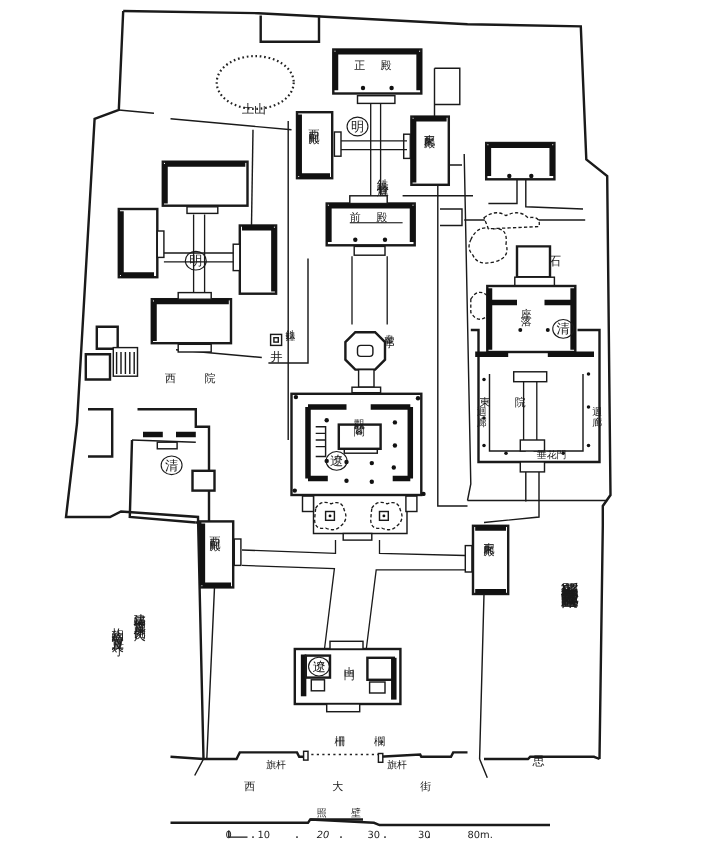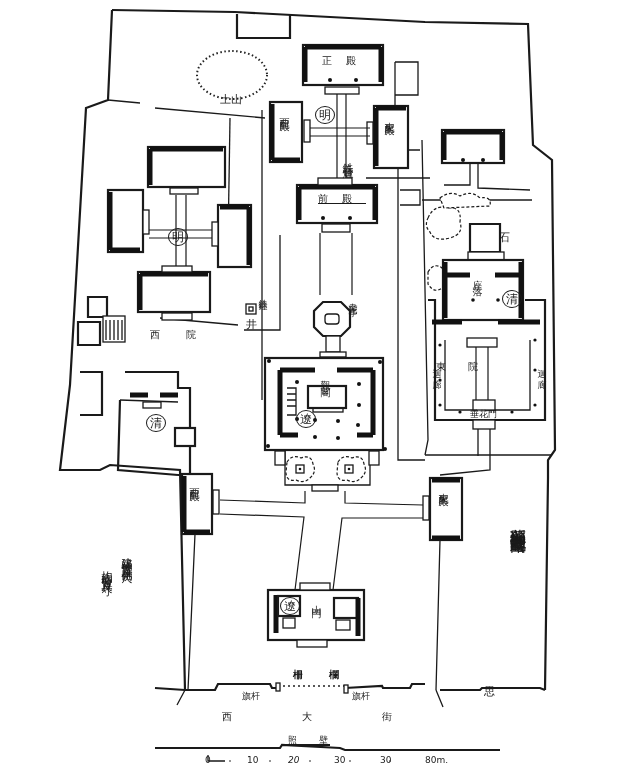--- a/index.html
+++ b/index.html
@@ -258,53 +258,53 @@
 
 <div class="lbl" style="left:322px;top:56px;letter-spacing:14px;direction:rtl;">正殿</div>
 <div class="lbl v" style="left:279px;top:110px;">西配殿</div>
 <div class="lbl v" style="left:384px;top:114px;">東配殿</div>
 <div class="lbl circ" style="left:315px;top:106px;">明</div>
 <div class="lbl v sm" style="left:342px;top:126px;">鉄香爐</div>
 <div class="lbl" style="left:318px;top:194px;letter-spacing:14px;direction:rtl;text-decoration:underline;">前殿</div>
 <div class="lbl sm" style="left:220px;top:66px;direction:rtl;">土山</div>
 
 <div class="lbl circ" style="left:168px;top:228px;">明</div>
-<div class="lbl" style="left:150px;top:330px;letter-spacing:26px;direction:rtl;">西院</div>
+<div class="lbl" style="left:150px;top:340px;letter-spacing:26px;direction:rtl;">西院</div>
 <div class="lbl sm" style="left:246px;top:291px;">井</div>
 <div class="lbl v xs" style="left:258px;top:292px;">鉄鐘</div>
 <div class="lbl v xs" style="left:348px;top:296px;">韋陀亭</div>
 
 <div class="lbl v" style="left:320px;top:372px;letter-spacing:4px;">觀音閣</div>
 <div class="lbl circ" style="left:296px;top:410px;">遼</div>
 <div class="lbl circ" style="left:146px;top:414px;">清</div>
 
 <div class="lbl sm" style="left:499px;top:204px;">石</div>
 <div class="lbl v" style="left:472px;top:272px;letter-spacing:6px;">座落</div>
 <div class="lbl circ" style="left:502px;top:290px;">清</div>
 <div class="lbl" style="left:436px;top:362px;letter-spacing:22px;direction:rtl;">東院</div>
 <div class="lbl v xs" style="left:432px;top:362px;letter-spacing:10px;">迴廊</div>
 <div class="lbl v xs" style="left:537px;top:362px;letter-spacing:10px;">迴廊</div>
-<div class="lbl xs" style="left:470px;top:410px;direction:rtl;">垂花門</div>
+<div class="lbl xs" style="left:488px;top:410px;direction:rtl;">垂花門</div>
 
 <div class="lbl v" style="left:189px;top:480px;">西配殿</div>
 <div class="lbl v" style="left:438px;top:485px;">東配殿</div>
 <div class="lbl v" style="left:311px;top:597px;letter-spacing:4px;">山門</div>
 <div class="lbl circ" style="left:280px;top:597px;">遼</div>
 
-<div class="lbl" style="left:293px;top:670px;letter-spacing:26px;font-weight:bold;">柵欄</div>
+<div class="lbl" style="left:304px;top:670px;letter-spacing:26px;">柵欄</div>
 <div class="lbl xs" style="left:242px;top:692px;direction:rtl;">旗杆</div>
 <div class="lbl xs" style="left:352px;top:692px;direction:rtl;">旗杆</div>
-<div class="lbl" style="left:222px;top:712px;letter-spacing:70px;direction:rtl;">西大街</div>
+<div class="lbl" style="left:222px;top:712px;letter-spacing:70px;direction:rtl;font-family:Liberation Mono, monospace;">西大街</div>
 <div class="lbl xs" style="left:288px;top:736px;letter-spacing:22px;direction:rtl;">照壁</div>
 
 <div class="lbl v" style="left:510px;top:516px;font-size:16px;letter-spacing:1px;">薊縣獨樂寺伽藍配置略圖</div>
 <div class="lbl v sm" style="left:121px;top:520px;letter-spacing:2px;">建築物位置及比例尺</div>
 <div class="lbl v sm" style="left:101px;top:534px;letter-spacing:2px;">均約略位置及尺寸</div>
 <div class="lbl sm" style="left:484px;top:658px;">思</div>
 
 <div style="position:absolute;left:200px;top:755px;width:320px;height:12px;">
   <span class="scale-lbl" style="left:5px;top:0;">0</span>
-  <span class="scale-lbl" style="left:47px;top:0;">10</span>
+  <span class="scale-lbl" style="left:34px;top:0;">10</span>
   <span class="scale-lbl" style="left:88px;top:0;font-style:italic;">20</span>
   <span class="scale-lbl" style="left:134px;top:0;">30</span>
   <span class="scale-lbl" style="left:180px;top:0;">30</span>
   <span class="scale-lbl" style="left:225px;top:0;">80m.</span>
 </div>
 
 </body></html>

